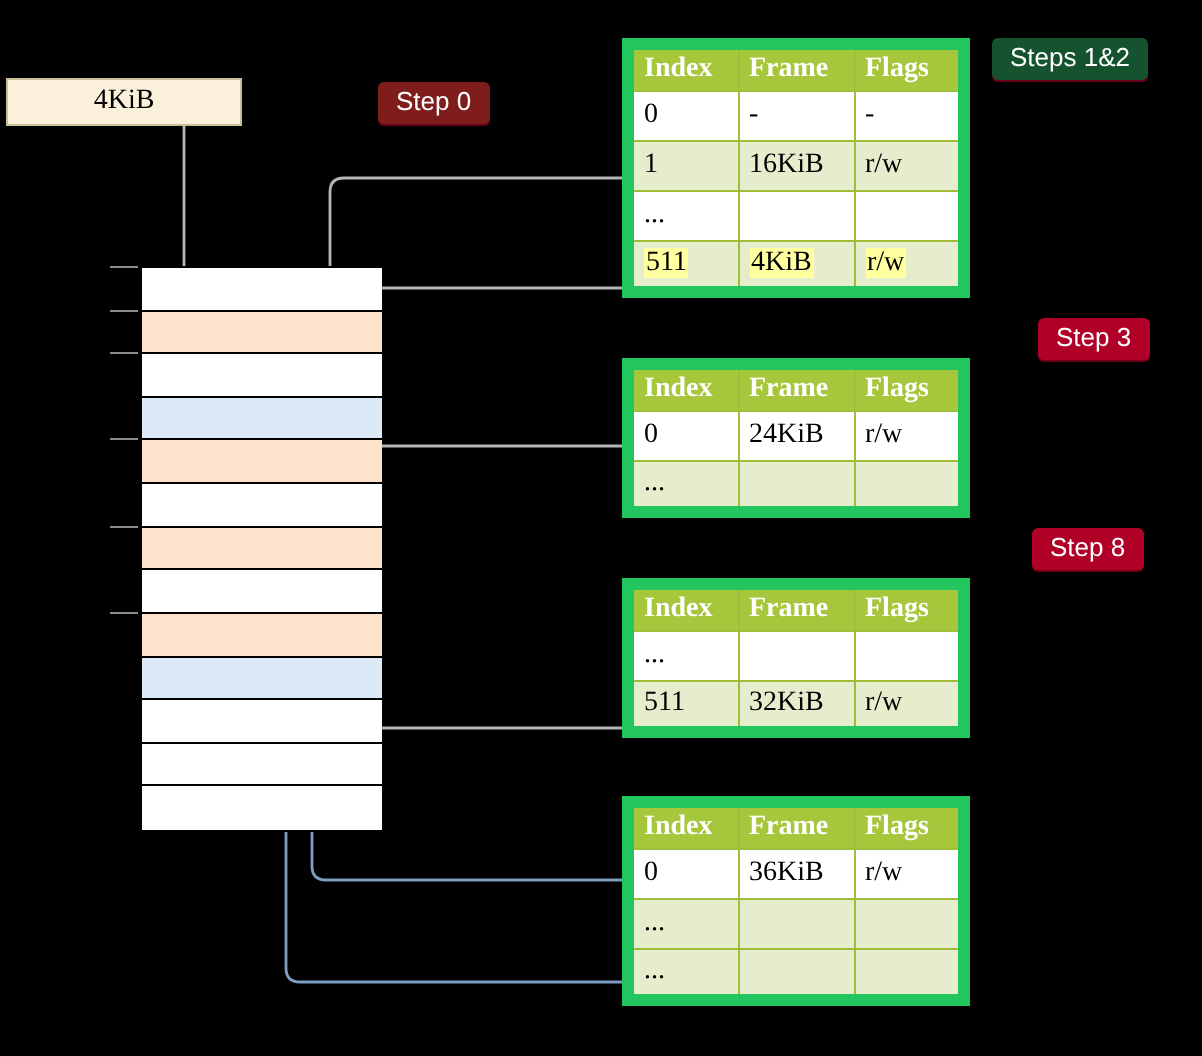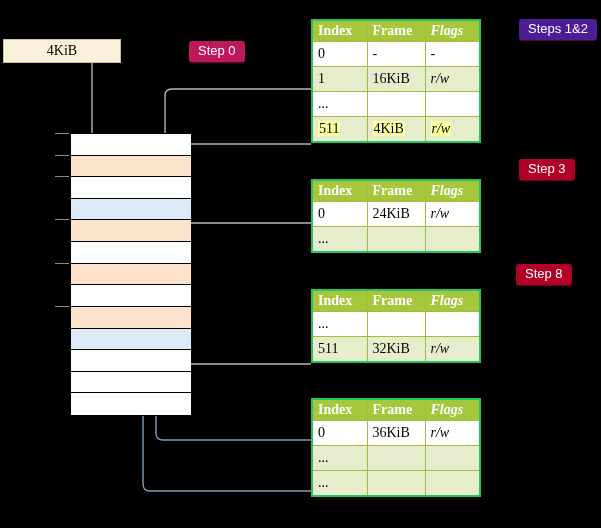--- a/index.html
+++ b/index.html
@@ -20,33 +20,33 @@
   
   .memcol{position:absolute;left:70px;top:133px;width:120px;height:283px;
           border:1px solid #000;box-sizing:border-box;background:#fff;}
   .memrow{position:absolute;left:0;width:120px;height:22.5px;
           border-bottom:1px solid #000;box-sizing:border-box;}
   .memrow.last{border-bottom:none;}
   .tick{position:absolute;width:14px;height:0;border-top:1px solid #8a8a8a;}
 
   
   .ptable{position:absolute;border-collapse:collapse;
-          border:2px solid #22c55e;background:#fff;table-layout:fixed;}
+          border:6px solid #22c55e;background:#fff;table-layout:fixed;}
   .ptable th{background:#a6c63c;color:#fff;font-weight:bold;font-size:14px;
              text-align:left;padding:2px 5px;border:1px solid #9fbf3a;
              height:21px;box-sizing:border-box;}
   .ptable td{font-size:14px;color:#000;text-align:left;padding:2px 5px;
              border:1px solid #9fbf3a;height:25px;box-sizing:border-box;
              overflow:hidden;white-space:nowrap;}
   .ptable tr.alt td{background:#e6edcd;}
   .ptable tr.plain td{background:#ffffff;}
   .hl{background:#ffffa0;padding:0 1px;}
   .c-idx{width:55px;}
   .c-frm{width:58px;}
-  .c-flg{width:55px;font-style:italic;}
+  .c-flg{width:55px;}
 
   
   svg.wires{position:absolute;left:0;top:0;width:601px;height:528px;
             pointer-events:none;overflow:visible;}
 </style>
 </head>
 <body>
 
 <div id="stage">
 
@@ -87,22 +87,22 @@
       <div class="memrow" style="top: 129.692px; height: 21.6154px; background: rgb(253, 227, 204);"></div>
       <div class="memrow" style="top: 151.308px; height: 21.6154px; background: rgb(255, 255, 255);"></div>
       <div class="memrow" style="top: 172.923px; height: 21.6154px; background: rgb(253, 227, 204);"></div>
       <div class="memrow" style="top: 194.538px; height: 21.6154px; background: rgb(220, 233, 247);"></div>
       <div class="memrow" style="top: 216.154px; height: 21.6154px; background: rgb(255, 255, 255);"></div>
       <div class="memrow" style="top: 237.769px; height: 21.6154px; background: rgb(255, 255, 255);"></div>
       <div class="memrow last" style="top: 259.385px; height: 21.6154px; background: rgb(255, 255, 255);"></div>
     </div>
 
   <div id="badges">
-      <div class="badge" style="left: 189px; top: 41px; background: #be185d;">Step 0</div>
-      <div class="badge" style="left: 519px; top: 19px; background: #4c1d95;">Steps 1&amp;2</div>
+      <div class="badge" style="left: 189px; top: 41px; background: #7f1d1d;">Step 0</div>
+      <div class="badge" style="left: 496px; top: 19px; background: #14532d;">Steps 1&amp;2</div>
       <div class="badge" style="left: 519px; top: 159px; background: rgb(176, 0, 40); text-align: center;">Step 3</div>
       <div class="badge" style="left: 516px; top: 264px; background: rgb(176, 0, 40);">Step 8</div>
     </div>
 
   <div id="tables">
       <table class="ptable" style="left: 311px; top: 19px; width: 170px;">
         <thead>
           <tr>
             <th class="c-idx">Index</th>
             <th class="c-frm">Frame</th>

